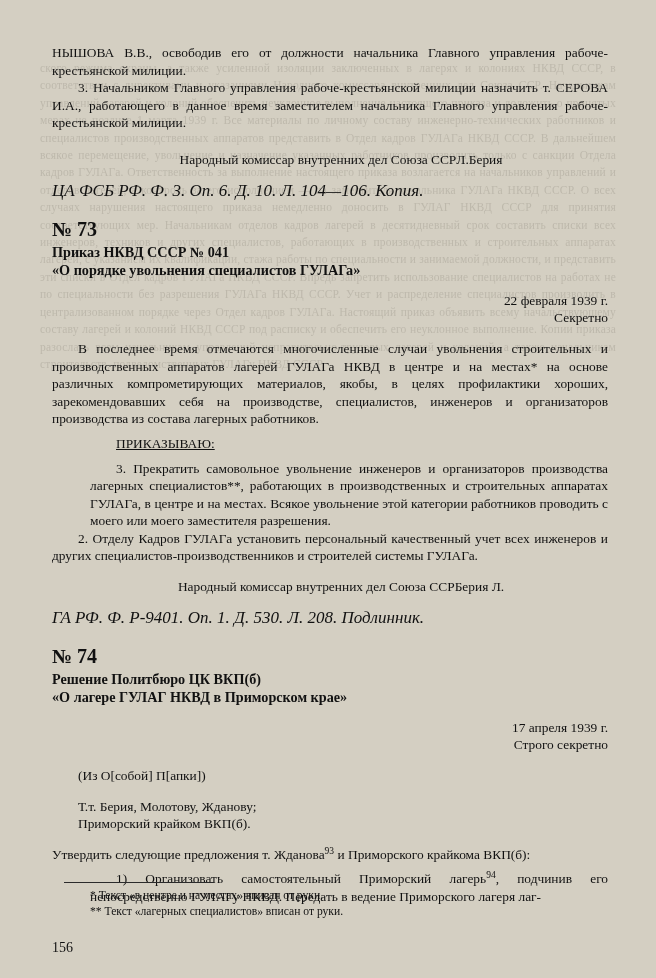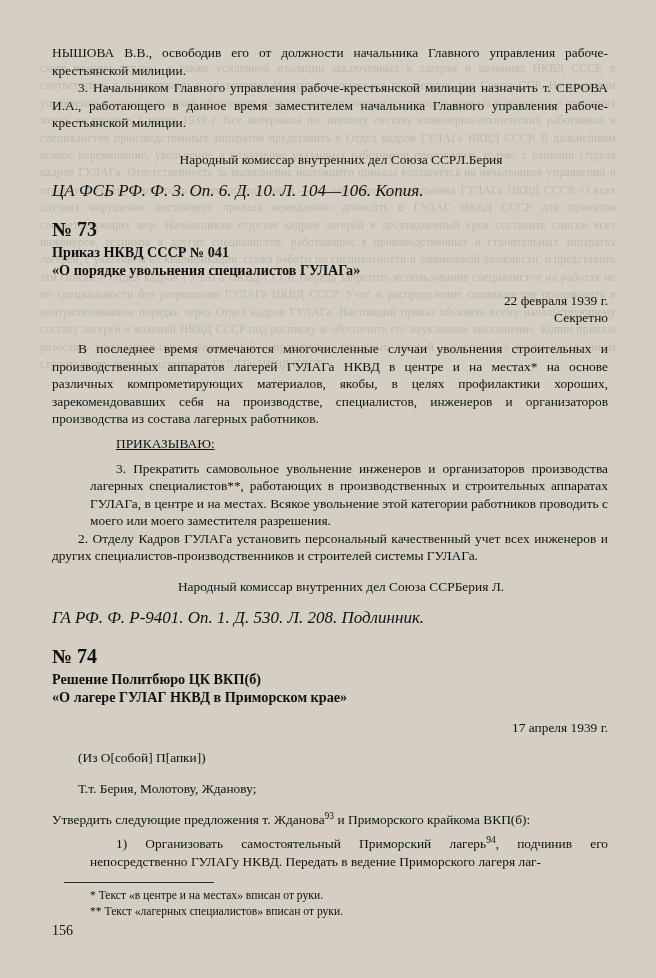--- a/index.html
+++ b/index.html
@@ -106,21 +106,21 @@
     height: 1px;
     background: #2b2b2b;
     margin-bottom: 5px;
   }
   .footnote {
     text-indent: 26px;
   }
   .page-number {
     position: absolute;
     left: 52px;
-    bottom: 39px;
+    bottom: 22px;
     font-size: 14px;
   }
 </style>
 </head>
 <body>
 
 <div class="page">
 
   <div class="bleed">ского режима охраны, а также усиленной изоляции заключенных в лагерях и колониях НКВД СССР, в соответствии с директивами и указаниями Народного комиссара внутренних дел Союза ССР. Начальникам управлений лагерей и колоний обеспечить неуклонное выполнение настоящего приказа и доложить о принятых мерах не позднее 1 марта 1939 г. Все материалы по личному составу инженерно-технических работников и специалистов производственных аппаратов представить в Отдел кадров ГУЛАГа НКВД СССР. В дальнейшем всякое перемещение, увольнение и назначение указанных работников производить только с санкции Отдела кадров ГУЛАГа. Ответственность за выполнение настоящего приказа возлагается на начальников управлений и отделов лагерей, а контроль за его исполнением — на заместителя начальника ГУЛАГа НКВД СССР. О всех случаях нарушения настоящего приказа немедленно доносить в ГУЛАГ НКВД СССР для принятия соответствующих мер. Начальникам отделов кадров лагерей в десятидневный срок составить списки всех инженеров, техников и других специалистов, работающих в производственных и строительных аппаратах лагерей, с указанием их квалификации, стажа работы по специальности и занимаемой должности, и представить эти списки в Отдел кадров ГУЛАГа НКВД СССР. Впредь запретить использование специалистов на работах не по специальности без разрешения ГУЛАГа НКВД СССР. Учет и распределение специалистов производить в централизованном порядке через Отдел кадров ГУЛАГа. Настоящий приказ объявить всему начальствующему составу лагерей и колоний НКВД СССР под расписку и обеспечить его неуклонное выполнение. Копии приказа разослать всем начальникам управлений исправительно-трудовых лагерей и колоний, а также начальникам строительств, подведомственных ГУЛАГу НКВД СССР.</div>
 
@@ -156,25 +156,27 @@
     </div>
 
     <p class="archive gap-m">ГА РФ. Ф. Р-9401. Оп. 1. Д. 530. Л. 208. Подлинник.</p>
 
     <p class="doc-num">№ 74</p>
     <p class="doc-title">Решение Политбюро ЦК ВКП(б)</p>
     <p class="doc-title">«О лагере ГУЛАГ НКВД в Приморском крае»</p>
 
     <div class="right-block">
       <div>17 апреля 1939 г.</div>
+      <div>Строго секретно</div>
     </div>
 
     <p class="ind gap-m">(Из О[собой] П[апки])</p>
 
     <p class="ind gap-m">Т.т. Берия, Молотову, Жданову;</p>
+    <p class="ind">Приморский крайком ВКП(б).</p>
 
     <p class="gap-m"><span>Утвердить следующие предложения т. Жданова</span><sup>93</sup><span> и Приморского крайкома ВКП(б):</span></p>
 
     <p class="ind gap-s"><span>1) Организовать самостоятельный Приморский лагерь</span><sup>94</sup><span>, подчинив его непосредственно ГУЛАГу НКВД. Передать в ведение Приморского лагеря лаг-</span></p>
 
   </div>
 
   <div class="footnotes">
     <div class="footnote-rule"></div>
     <p class="footnote"><span>*</span> <span>Текст «в центре и на местах» вписан от руки.</span></p>

